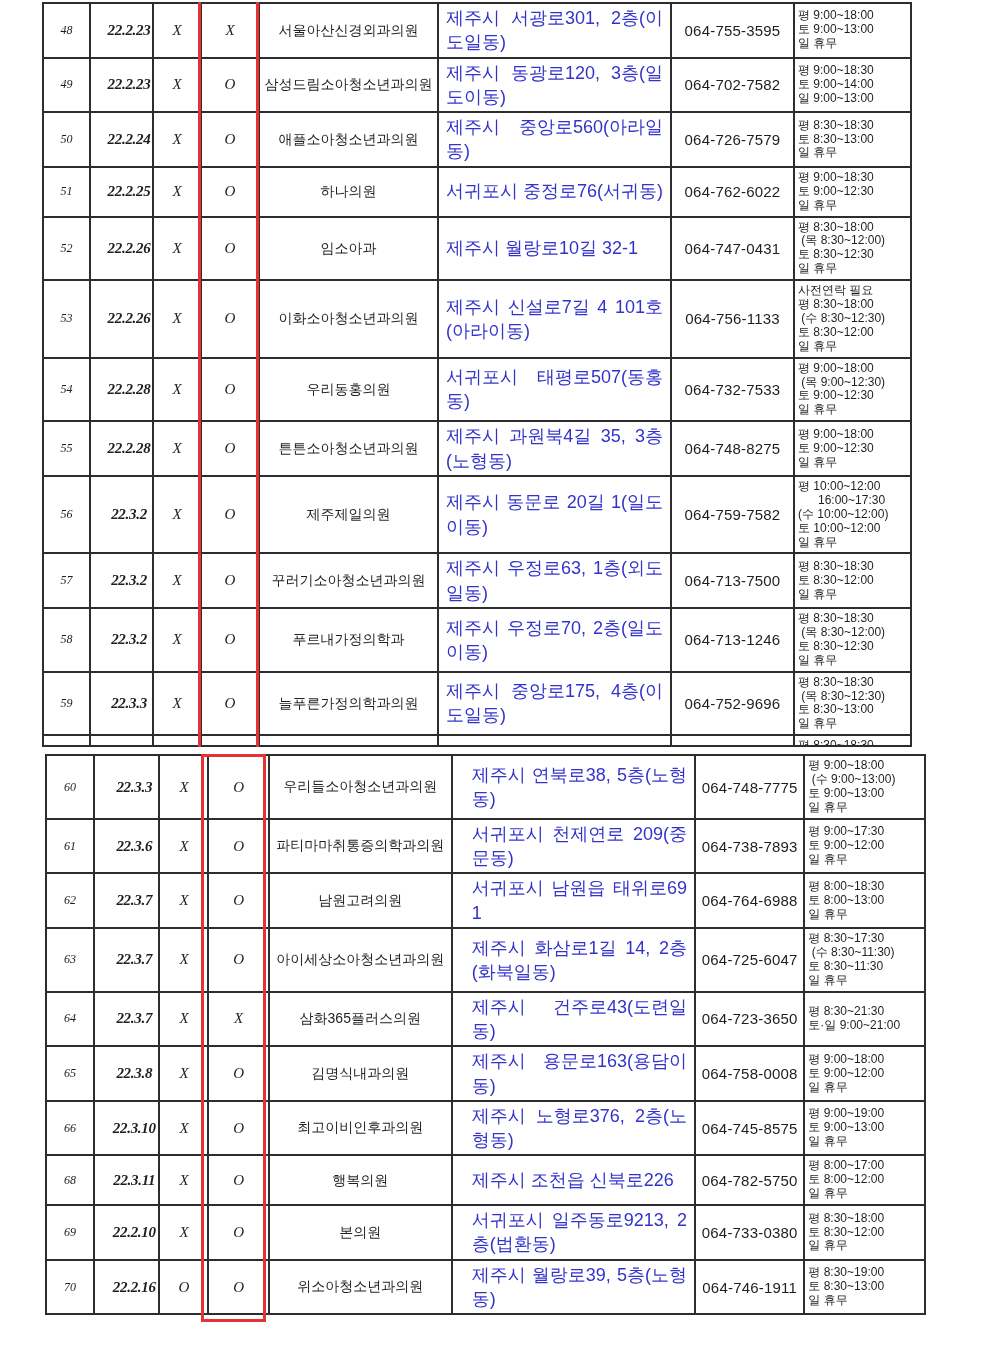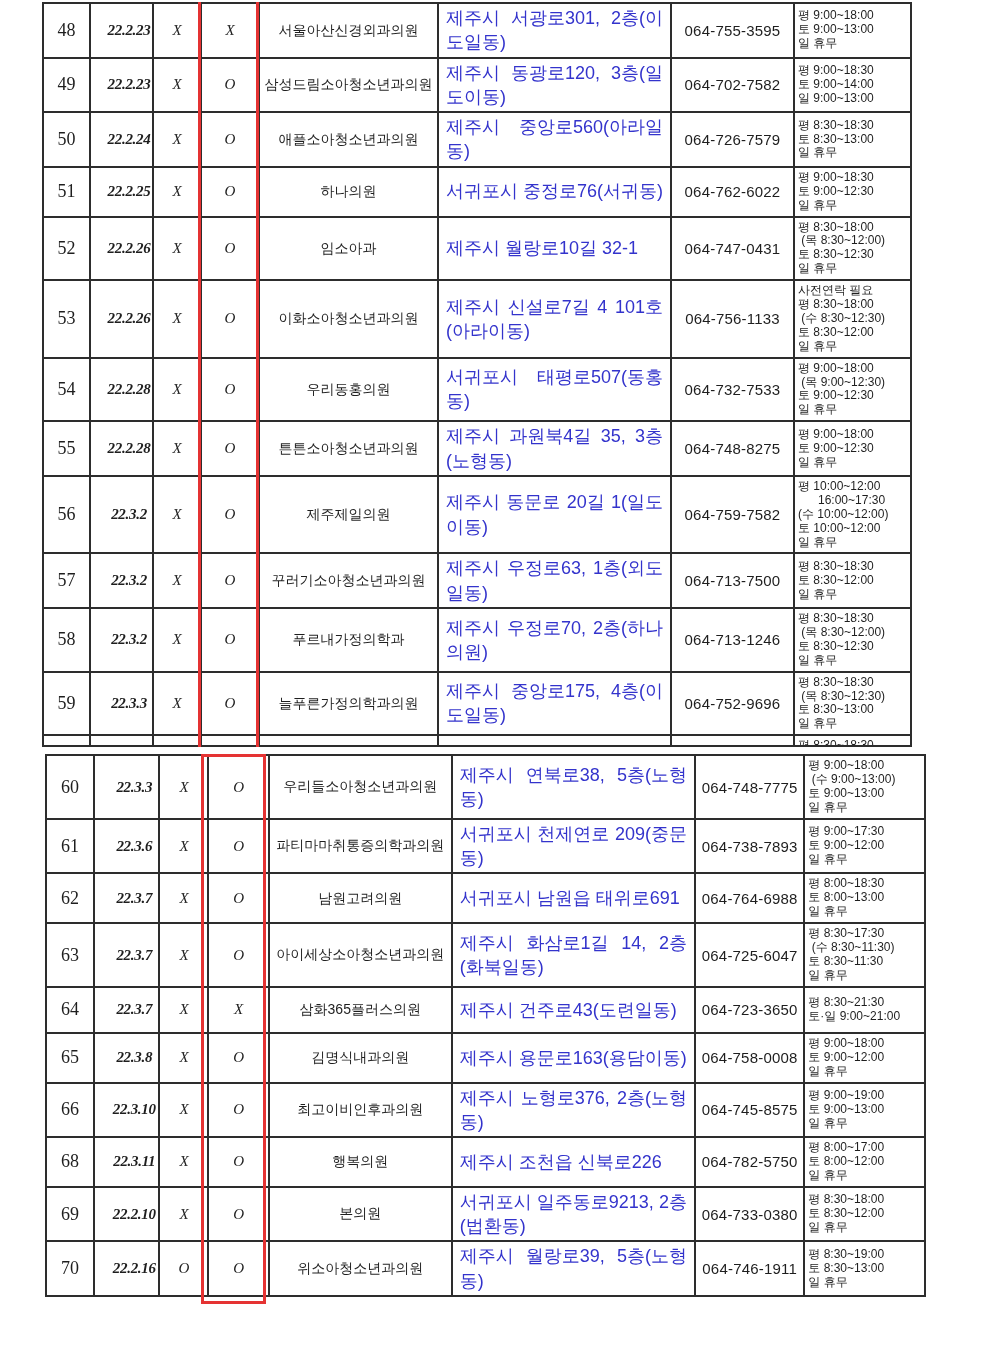--- a/index.html
+++ b/index.html
@@ -12,32 +12,32 @@
     overflow: hidden;
   }
   .twrap { position: relative; }
   .t1 { margin: 2px 0 0 42px; width: 868px; }
   .t2 { margin: 7px 0 0 45px; width: 881px; }
 
   table { border-collapse: collapse; table-layout: fixed; width: 100%; }
   td { border: 2px solid #2d2d2d; overflow: hidden; vertical-align: middle; background: #fff; }
   .data-row td { height: 46px; }
 
-  .c-no    { width: 47px;  font-family: "Liberation Serif","DejaVu Serif",serif; font-size: 18px; text-align: center; }
+  .c-no    { width: 47px;  font-family: "Liberation Serif","DejaVu Serif",serif; font-style: italic; font-size: 12px; text-align: center; }
   .c-date  { width: 63px;  font-family: "Liberation Serif","DejaVu Serif",serif; font-style: italic; font-weight: bold; font-size: 15px; text-align: center; letter-spacing: -0.3px; padding-left: 16px; }
   .c-flag1 { width: 48px;  font-family: "Liberation Serif","DejaVu Serif",serif; font-style: italic; font-size: 15px; text-align: center; }
   .c-flag2 { width: 58px;  font-family: "Liberation Serif","DejaVu Serif",serif; font-style: italic; font-size: 15px; text-align: center; }
   .c-name  { width: 179px; font-size: 14px; text-align: center; line-height: 1.25; padding: 12px 1px; word-break: break-all; }
   .c-address { width: 233px; font-size: 18px; color: var(--blue); text-align: justify; word-break: break-all; line-height: 1.35; padding: 2px 7px; }
   .c-phone { width: 123px; font-size: 15px; text-align: center; letter-spacing: 0.2px; }
   .c-hours { width: 117px; font-size: 12px; line-height: 1.16; white-space: pre-wrap; padding: 3px 1px 3px 3px; text-align: left; margin-left: 33px; }
 
   .t2 .c-date   { width: 64px; }
   .t2 .c-flag2  { width: 59px; }
-  .t2 .c-address{ width: 238px; }
+  .t2 .c-address{ width: 238px; padding-left: 19px; }
   .t2 .c-phone  { width: 107px; }
   .t2 .c-hours  { width: 118px; }
 
   
   .vline { position: absolute; top: 0; bottom: 0; width: 3px; background: var(--red); z-index: 5; pointer-events: none; }
   .t1 .vl1 { left: 156px; }
   .t1 .vl2 { left: 214px; }
   .redbox { position: absolute; top: 0; left: 156px; width: 65px; height: calc(100% + 7px); border: 3px solid var(--red); z-index: 5; pointer-events: none; background: transparent; }
 
   
@@ -177,21 +177,21 @@
             <td class="c-hours">평 8:30~18:30
 토 8:30~12:00
 일 휴무</td>
           </tr>
           <tr class="data-row">
             <td class="c-no">58</td>
             <td class="c-date">22.3.2</td>
             <td class="c-flag1">X</td>
             <td class="c-flag2">O</td>
             <td class="c-name">푸르내가정의학과</td>
-            <td class="c-address">제주시 우정로70, 2층(하나의원)</td>
+            <td class="c-address">제주시 우정로70, 2층(일도이동)</td>
             <td class="c-phone">064-713-1246</td>
             <td class="c-hours">평 8:30~18:30
  (목 8:30~12:00)
 토 8:30~12:30
 일 휴무</td>
           </tr>
           <tr class="data-row">
             <td class="c-no">59</td>
             <td class="c-date">22.3.3</td>
             <td class="c-flag1">X</td>

